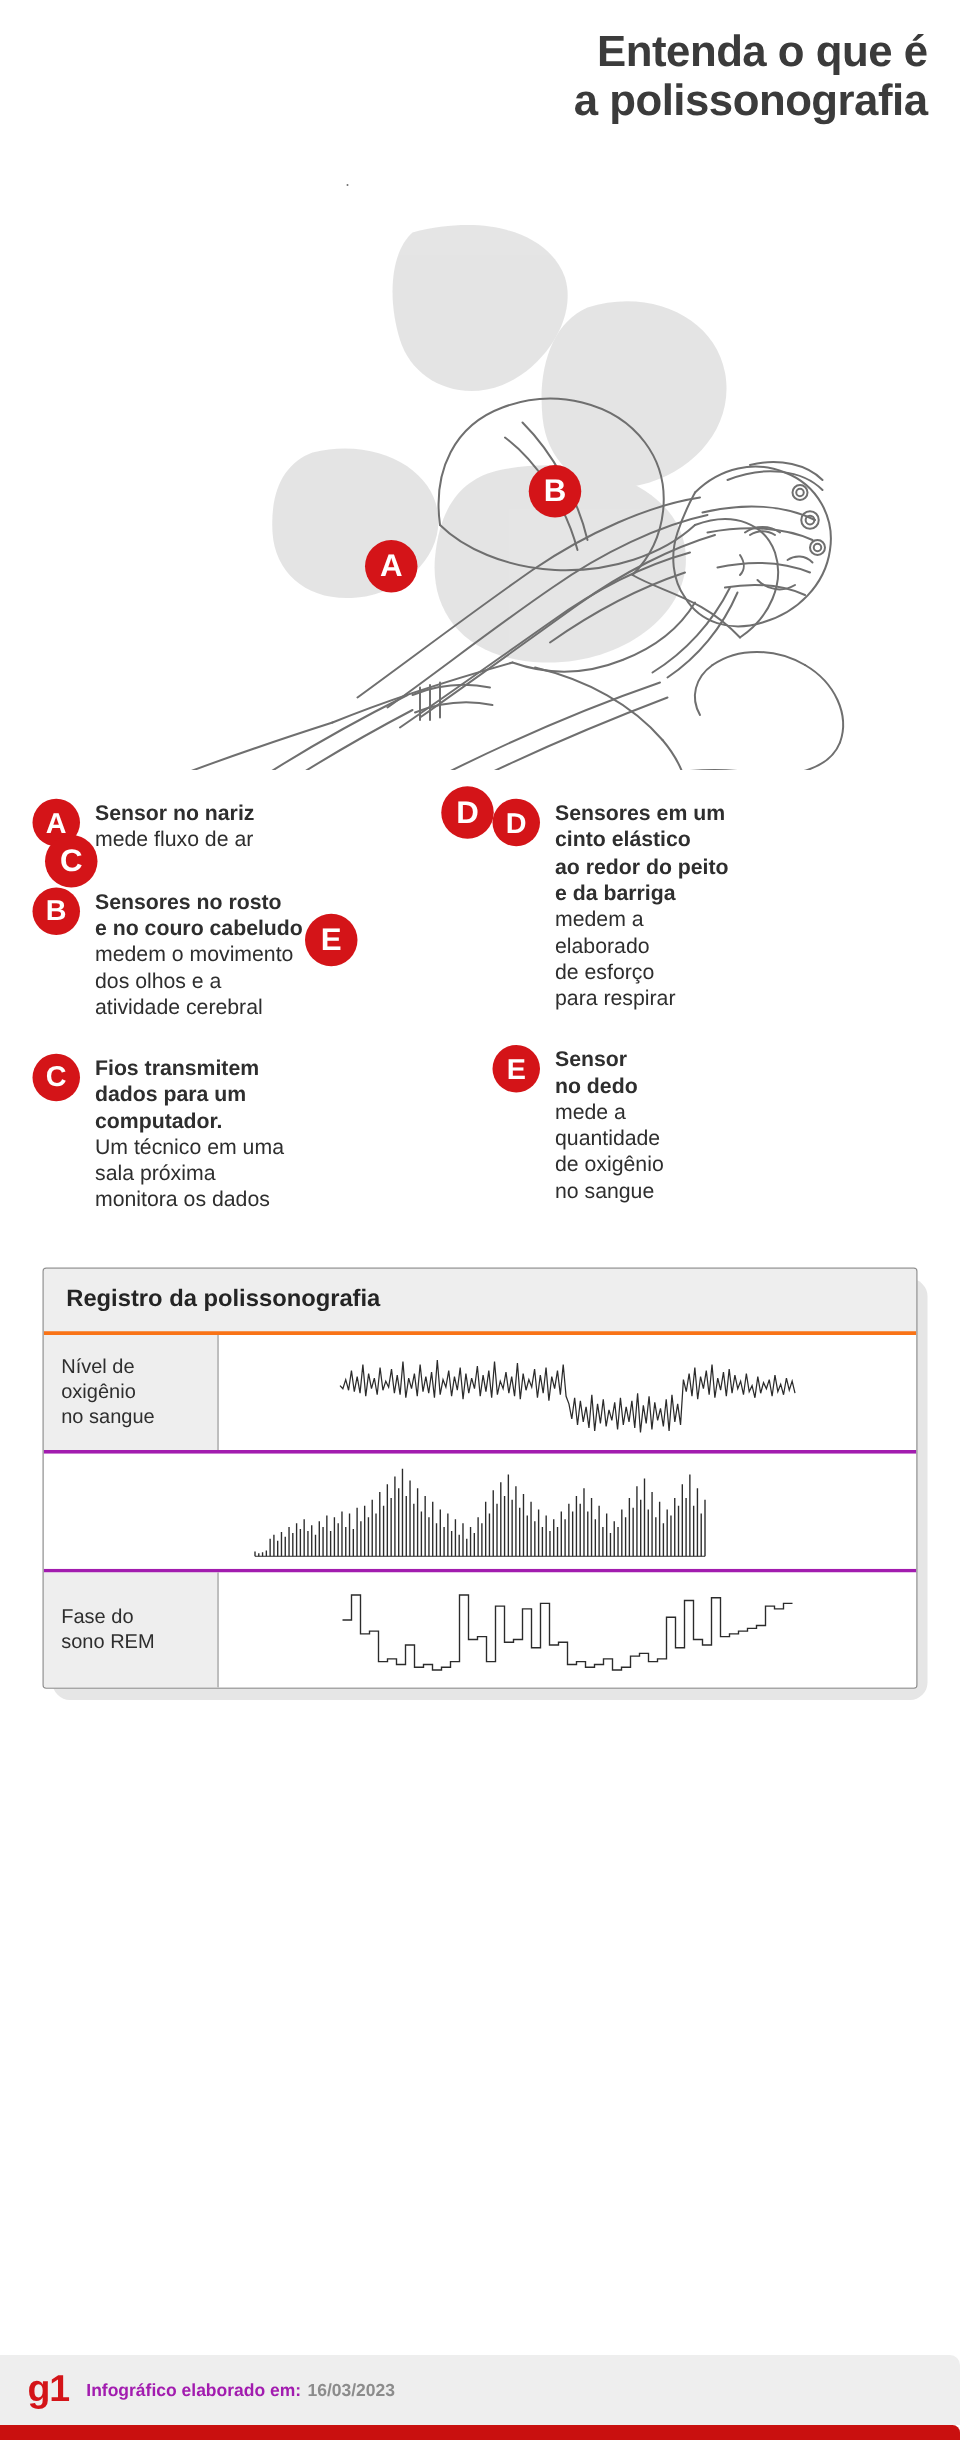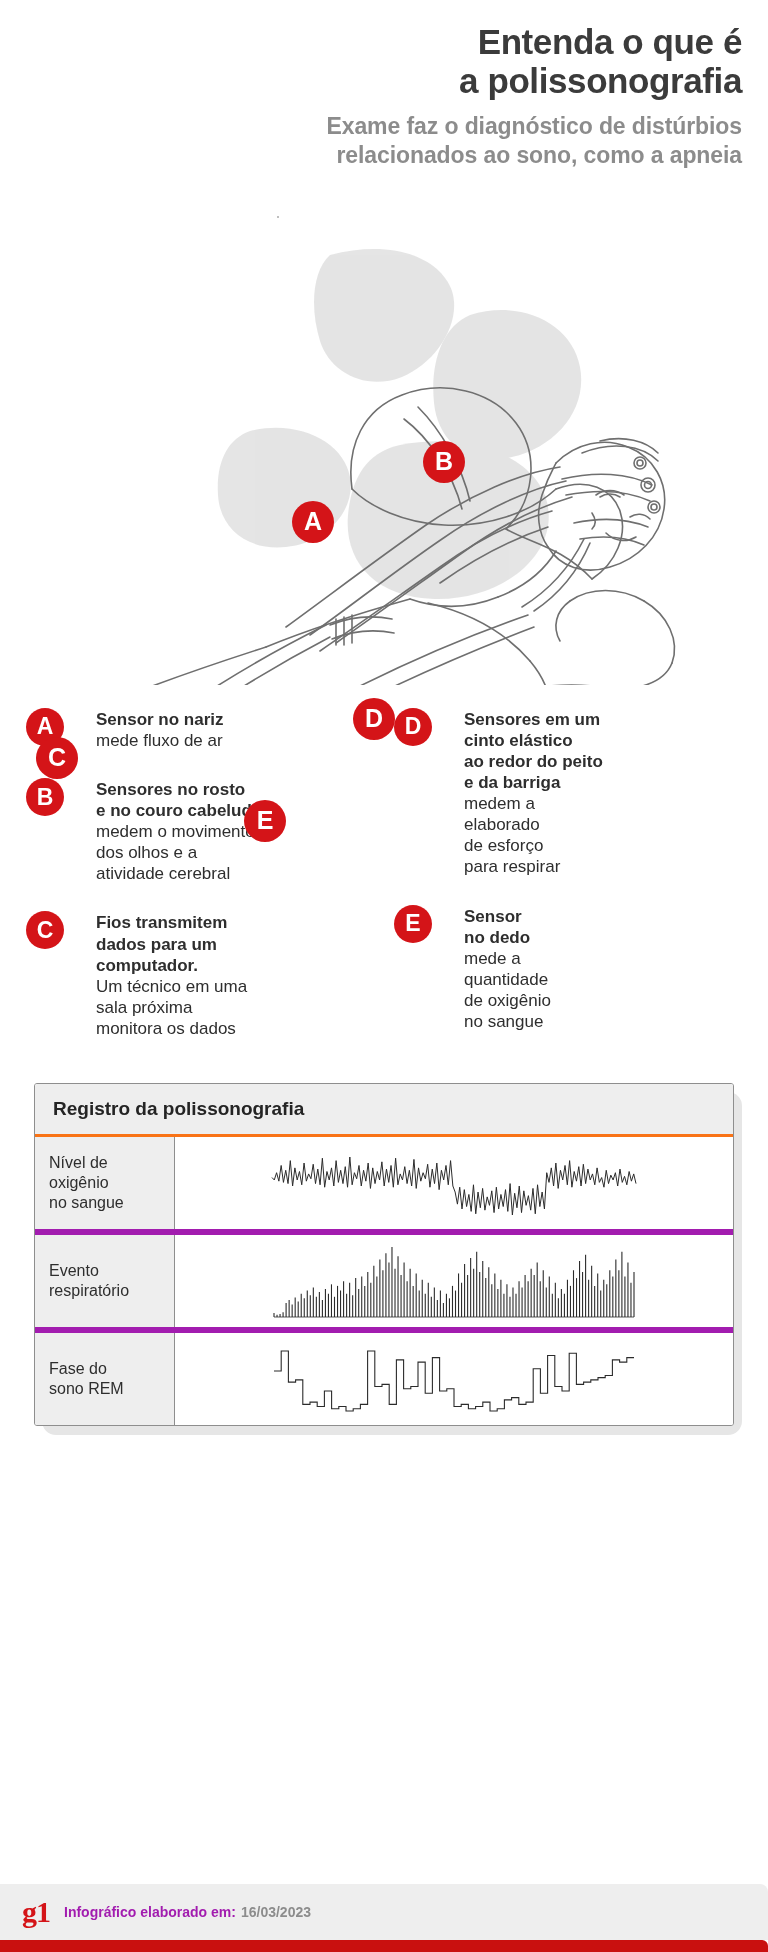--- a/index.html
+++ b/index.html
@@ -40,71 +40,69 @@
     display:flex;gap:20px;align-items:flex-start;
   }
   .legend-col{flex:1;display:flex;flex-direction:column;}
   .legend-item{display:flex;align-items:flex-start;margin-bottom:26px;}
   .legend-badge{
     flex:0 0 auto;width:38px;height:38px;border-radius:50%;
     background:#d41418;color:#fff;font-weight:bold;font-size:23px;
     display:flex;align-items:center;justify-content:center;margin-right:12px;
     margin-top:1px;line-height:1;
   }
-  .legend-text{font-size:17px;line-height:1.24;color:#2e2e2e;padding-top:2px;margin-left:20px;}
+  .legend-text{font-size:17px;line-height:1.24;color:#2e2e2e;padding-top:2px;}
   .legend-text .lt-strong{font-weight:bold;display:block;white-space:pre-line;}
   .legend-text .lt-normal{font-weight:normal;display:block;white-space:pre-line;}
 
   
   .panel-outer{margin:18px 34px 0 34px;position:relative;}
   .panel-shadow{
     position:absolute;left:8px;top:9px;right:-8px;bottom:-9px;
     background:#e6e6e6;border-radius:14px;
   }
   .panel{
     position:relative;border:1px solid #8e8e8e;border-radius:3px;
     background:#fff;overflow:hidden;
   }
   .panel-head{
     background:#eeeeee;border-bottom:3px solid #f97316;
     padding:14px 18px;font-size:19px;font-weight:bold;color:#242424;
   }
-  .chart-row{display:flex;border-bottom:6px solid #a21caf;}
+  .chart-row{display:flex;border-bottom:3px solid #a21caf;}
   .chart-row:last-child{border-bottom:none;justify-content:space-between;}
   .chart-label{
     flex:0 0 140px;background:#eeeeee;border-right:1px solid #8e8e8e;
     display:flex;align-items:center;padding:10px 14px;box-sizing:border-box;
     font-size:16px;line-height:1.25;color:#2e2e2e;white-space:pre-line;
   }
   .chart-plot{flex:1;background:#fff;display:flex;align-items:center;justify-content:center;}
 
   
   .footer{position:absolute;left:0;bottom:0;width:768px;}
   .footer-bar{
     background:#eeeeee;height:56px;display:flex;align-items:center;
     padding-left:22px;box-sizing:border-box;border-radius:0 8px 0 0;
   }
   .g1-logo{
     font-size:30px;font-weight:bold;color:#d41418;line-height:1;
-    letter-spacing:-1px;margin-right:14px;font-family:Liberation Serif, serif;
+    letter-spacing:-1px;margin-right:14px;font-family:Liberation Sans, sans-serif;
   }
   .footer-label{font-size:14px;font-weight:bold;color:#a21caf;}
   .footer-date{font-size:14px;font-weight:bold;color:#8c8c8c;margin-left:5px;}
   .footer-rule{height:12px;background:#c9100f;border-radius:0 6px 0 0;}
 </style>
 </head>
 <body>
 
 <div class="page">
 
   <div class="header">
     <h1 class="title">Entenda o que é
 a polissonografia</h1>
-    <p class="subtitle">Exame faz o diagnóstico de distúrbios
-relacionados ao sono, como a apneia</p>
   </div>
 
   <div class="illus-wrap">
     <svg class="illus-svg" width="768" height="490" viewBox="0 0 768 490">
       <g fill="none" stroke="#6f6f6f" stroke-width="1.6" stroke-linecap="round" stroke-linejoin="round">
 
         <g fill="#dcdcdc" stroke="none" opacity="0.75">
           <path d="M330 60 C392 44 440 62 452 96 C462 128 436 168 402 182 C366 196 330 178 320 146 C310 114 312 76 330 60 Z"></path>
           <path d="M470 120 C520 104 572 128 580 172 C588 214 556 252 512 262 C470 272 438 248 434 208 C430 168 442 132 470 120 Z"></path>
           <path d="M250 236 C300 224 344 248 350 282 C356 316 326 348 286 352 C248 356 220 334 218 300 C216 266 228 244 250 236 Z"></path>
@@ -308,22 +306,20 @@
 oxigênio
 no sangue</div>
         <div class="chart-plot">
           <svg id="plot-oxygen" width="380" height="92" viewBox="0 0 380 92">
               <polyline points="8.00,40.54 10.29,42.96 12.58,35.71 14.87,44.17 17.16,28.46 19.45,45.38 21.74,33.29 24.03,46.58 26.31,23.63 28.60,49.00 30.89,30.88 33.18,42.96 35.47,34.50 37.76,47.79 40.05,26.04 42.34,44.17 44.63,36.92 46.92,41.75 49.21,27.25 51.50,46.58 53.79,32.08 56.08,47.79 58.36,21.21 60.65,50.21 62.94,34.50 65.23,42.96 67.52,30.88 69.81,49.00 72.10,23.63 74.39,45.38 76.68,33.29 78.97,46.58 81.26,29.67 83.55,50.21 85.84,20.00 88.13,47.79 90.42,35.71 92.70,41.75 94.99,28.46 97.28,49.00 99.57,33.29 101.86,44.17 104.15,26.04 106.44,51.42 108.73,30.88 111.02,46.58 113.31,34.50 115.60,42.96 117.89,24.83 120.18,49.00 122.47,32.08 124.75,45.38 127.04,28.46 129.33,50.21 131.62,21.21 133.91,47.79 136.20,36.92 138.49,42.96 140.78,29.67 143.07,46.58 145.36,33.29 147.65,49.00 149.94,22.42 152.23,51.42 154.52,30.88 156.81,44.17 159.09,35.71 161.38,41.75 163.67,27.25 165.96,50.21 168.25,32.08 170.54,46.58 172.83,26.04 175.12,52.63 177.41,33.29 179.70,42.96 181.99,28.46 184.28,47.79 186.57,23.63 188.86,49.00 191.14,55.04 193.43,67.13 195.72,50.21 198.01,71.96 200.30,52.63 202.59,69.54 204.88,57.46 207.17,74.38 209.46,47.79 211.75,76.79 214.04,55.04 216.33,70.75 218.62,51.42 220.91,73.17 223.19,59.88 225.48,68.33 227.77,53.83 230.06,75.58 232.35,50.21 234.64,71.96 236.93,57.46 239.22,69.54 241.51,52.63 243.80,74.38 246.09,46.58 248.38,78.00 250.67,56.25 252.96,70.75 255.25,49.00 257.53,75.58 259.82,53.83 262.11,68.33 264.40,58.67 266.69,73.17 268.98,51.42 271.27,76.79 273.56,47.79 275.85,69.54 278.14,55.04 280.43,71.96 282.72,35.71 285.01,45.38 287.30,30.88 289.58,49.00 291.87,26.04 294.16,51.42 296.45,33.29 298.74,42.96 301.03,28.46 303.32,47.79 305.61,23.63 307.90,50.21 310.19,34.50 312.48,44.17 314.77,29.67 317.06,49.00 319.35,27.25 321.64,46.58 323.92,32.08 326.21,42.96 328.50,36.92 330.79,47.79 333.08,30.88 335.37,45.38 337.66,40.54 339.95,50.21 342.24,33.29 344.53,46.58 346.82,38.13 349.11,42.96 351.40,35.71 353.69,49.00 355.97,32.08 358.26,45.38 360.55,39.33 362.84,47.79 365.13,34.50 367.42,44.17 369.71,36.92 372.00,46.58" fill="none" stroke="#2b2b2b" stroke-width="1"></polyline>
             </svg>
         </div>
       </div>
 
       <div class="chart-row">
-        <div class="chart-label">Evento
-respiratório</div>
         <div class="chart-plot">
           <svg id="plot-resp" width="380" height="92" viewBox="0 0 380 92">
               <line x1="10.00" y1="82" x2="10.00" y2="78.11" stroke="#2b2b2b" stroke-width="1.1"></line>
               <line x1="13.03" y1="82" x2="13.03" y2="79.67" stroke="#2b2b2b" stroke-width="1.1"></line>
               <line x1="16.05" y1="82" x2="16.05" y2="78.89" stroke="#2b2b2b" stroke-width="1.1"></line>
               <line x1="19.08" y1="82" x2="19.08" y2="77.33" stroke="#2b2b2b" stroke-width="1.1"></line>
               <line x1="22.10" y1="82" x2="22.10" y2="68.00" stroke="#2b2b2b" stroke-width="1.1"></line>
               <line x1="25.13" y1="82" x2="25.13" y2="64.89" stroke="#2b2b2b" stroke-width="1.1"></line>
               <line x1="28.15" y1="82" x2="28.15" y2="69.56" stroke="#2b2b2b" stroke-width="1.1"></line>
               <line x1="31.18" y1="82" x2="31.18" y2="62.56" stroke="#2b2b2b" stroke-width="1.1"></line>

